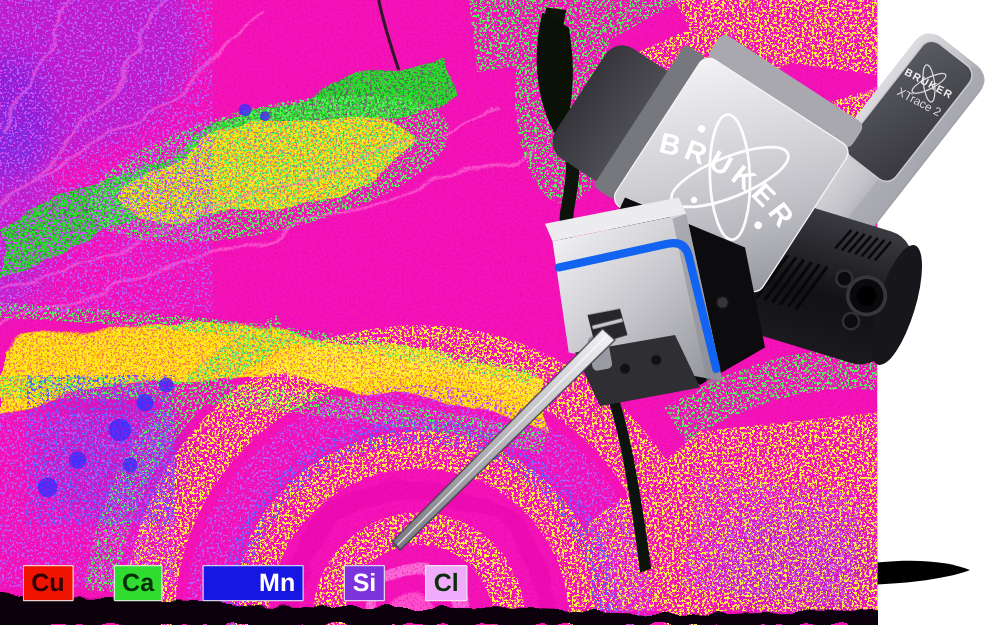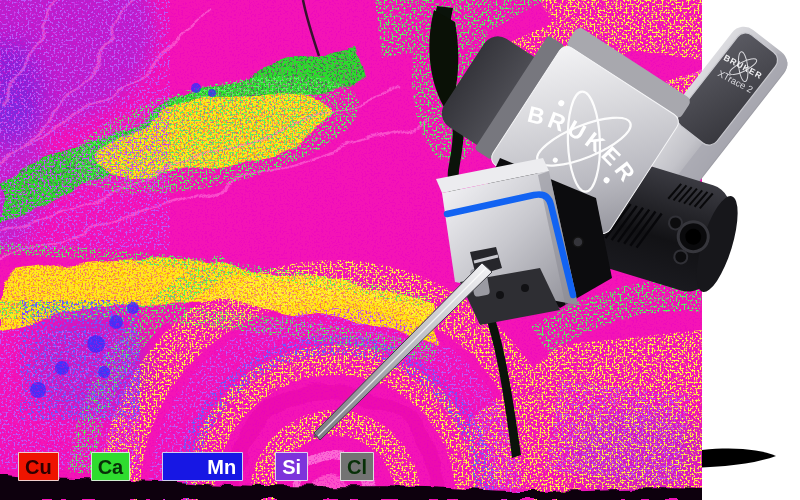--- a/index.html
+++ b/index.html
@@ -307,17 +307,17 @@
   </div>
   <div class="legend-item" style="background-color: rgb(47, 220, 47); color: rgb(8, 48, 8);">
     <span>Ca</span>
   </div>
   <div class="legend-item" style="background-color: rgb(23, 23, 228); color: rgb(255, 255, 255); padding-left: 44px;">
     <span>Mn</span>
   </div>
   <div class="legend-item" style="background-color: rgb(125, 51, 219); color: rgb(255, 255, 255);">
     <span>Si</span>
   </div>
-  <div class="legend-item" style="background-color: #737373; color: rgb(8, 48, 8);">
+  <div class="legend-item" style="background-color: #f0abfc; color: rgb(8, 48, 8);">
     <span>Cl</span>
   </div>
 </div>
 </div>
 
 </body></html>

